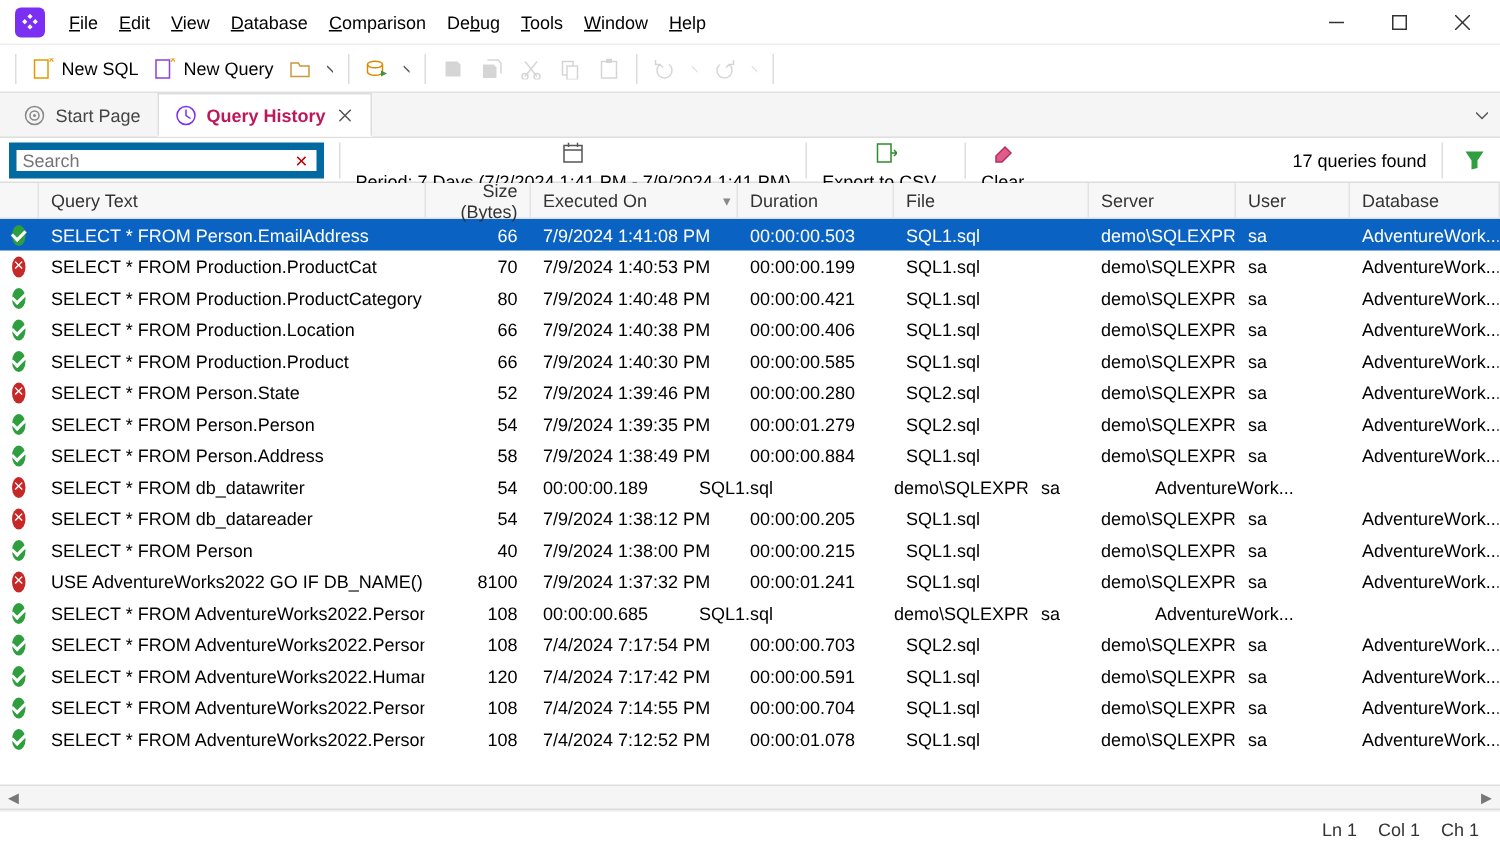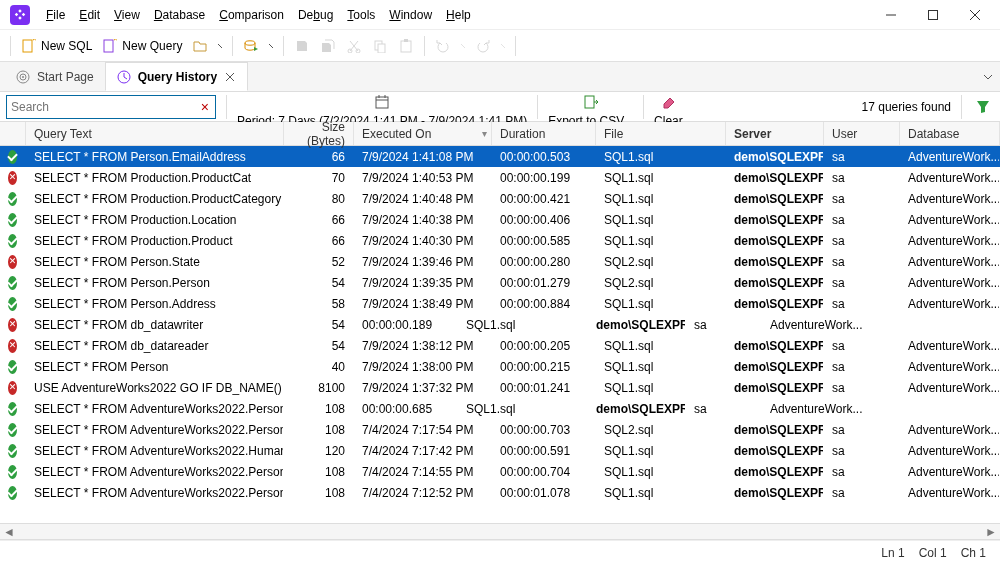--- a/index.html
+++ b/index.html
@@ -20,46 +20,46 @@
 .tb-sep { width: 1px; height: 20px; background: #ddd; margin: 0 4px; }
 .tb-btn { height: 24px; padding: 0 4px; display: flex; align-items: center; gap: 4px; cursor: pointer; border-radius: 2px; }
 .tb-btn.disabled { opacity: 0.4; cursor: default; }
 .tb-drop { width: 12px; display:flex; align-items:center; justify-content:center; }
 .ico { width: 16px; height: 16px; display:flex; align-items:center; justify-content:center; }
 
 
 .tabbar { height: 30px; display: flex; align-items: stretch; background: #f5f5f5; border-bottom: 1px solid #ddd; padding-left: 4px; justify-content: flex-end; }
 .tab { display: flex; align-items: center; gap: 6px; padding: 0 10px; border: 1px solid transparent; cursor: pointer; }
 .tab.inactive { color: #444; }
-.tab.active { background: #fff; border-color: #ddd; border-bottom-color: #fff; font-weight: bold; color: #000000; }
+.tab.active { background: #fff; border-color: #ddd; border-bottom-color: #fff; font-weight: bold; color: #be185d; }
 .tab-close { width: 14px; height: 14px; border-radius: 2px; display:flex;align-items:center;justify-content:center; }
 .tab-overflow { margin-left:auto; padding:0 8px; display:flex; align-items:center; cursor:pointer; }
 
 
 .filterbar { height: 30px; display:flex; align-items:center; border-bottom:1px solid #ddd; gap:0; }
-.search-wrap { width: 210px; height: 24px; margin:0 6px; border:1px solid #0369a1; display:flex; align-items:center; padding:0 4px; }
+.search-wrap { width: 210px; height: 24px; margin:0 6px; border:5px solid #0369a1; display:flex; align-items:center; padding:0 4px; }
 .search-wrap input { flex:1; border:none; outline:none; font-size:12px; color:#888; }
 .search-clear { color:#b00; cursor:pointer; padding:0 2px; font-size:14px; }
 .fb-sep { width:1px; height:24px; background:#ddd; margin:0 4px; }
 .fb-btn { height:24px; display:flex; align-items:center; gap:5px; padding:0 6px; cursor:pointer;flex-direction:column; }
 .fb-drop { padding:0 2px; }
 .fb-right { margin-left:auto; display:flex; align-items:center; gap:6px; padding-right:6px;justify-content:flex-end; }
 .funnel { width:22px; height:22px; display:flex; align-items:center; justify-content:center; }
 
 
 .grid { height: calc(564px - 30px - 32px - 30px - 30px - 16px - 24px); overflow:hidden; border-bottom:1px solid #ddd; position:relative; }
 .grid-head { display:flex; height:24px; background:#f7f7f7; border-bottom:1px solid #ddd;justify-content:space-between; }
 .grid-head .cell { border-right:1px solid #e3e3e3; padding:4px 8px; color:#333; display:flex; align-items:center; position:relative; }
 .col-status { width:26px; flex:none; }
 .col-query { width:258px; flex:none; }
 .col-size { width:70px; flex:none; text-align:right; justify-content:flex-end; }
 .col-exec  { width:138px; flex:none; }
 .col-dur   { width:104px; flex:none; }
 .col-file  { width:130px; flex:none; }
-.col-server{ width:98px; flex:none;font-weight:bold; }
+.col-server{ width:98px; flex:none; }
 .col-user  { width:76px; flex:none; }
 .col-db    { flex:1; }
 .filter-glyph { position:absolute; right:4px; font-size:10px; color:#888; }
 .grid-body { overflow:auto; height: calc(100% - 24px); }
 .row { display:flex; height:21px; align-items:stretch; }
 .row .cell { border-right:1px solid transparent; padding:3px 8px; white-space:nowrap; overflow:hidden; text-overflow:ellipsis; display:flex; align-items:center; }
 .row.selected { background:#0a63c2; color:#fff; }
 .row .col-size { justify-content:flex-end; }
 .status-ok, .status-err { width:14px; height:14px; border-radius:50%; display:flex; align-items:center; justify-content:center; }
 .status-ok { background:#2e9e3f; }

